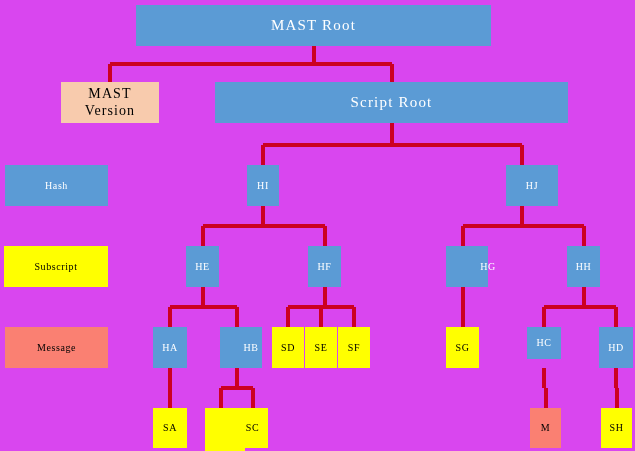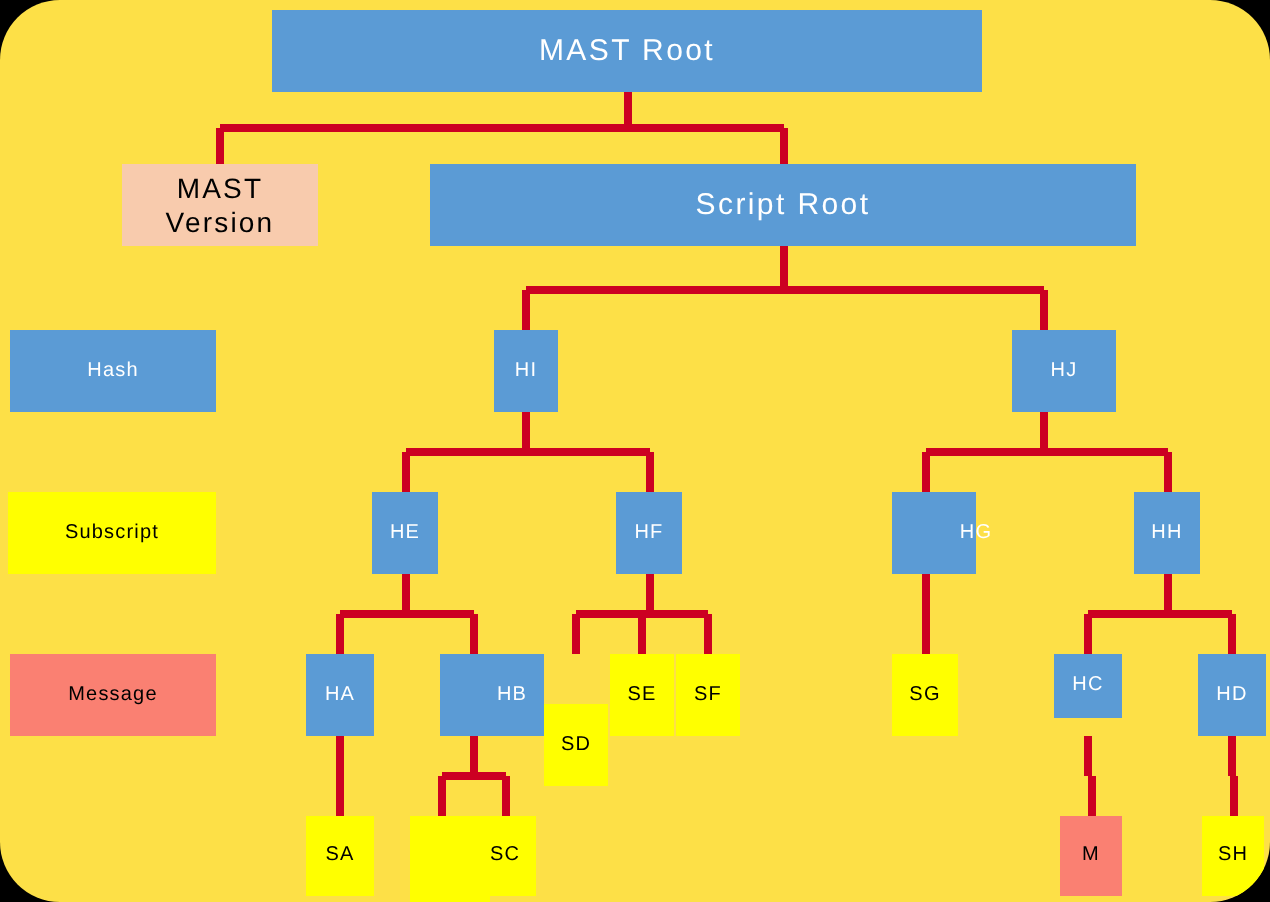--- a/index.html
+++ b/index.html
@@ -5,24 +5,23 @@
 <style>
   html, body {
     margin: 0;
     padding: 0;
     background: #000000;
   }
   #canvas {
     position: relative;
     width: 635px;
     height: 451px;
-    background: #fde047;
+    background: #d946ef;
     overflow: hidden;
-    font-family: Liberation Sans, sans-serif;
-    border-radius: 30px;
+    font-family: Liberation Serif, serif;
   }
   #edges {
     position: absolute;
     left: 0;
     top: 0;
     width: 635px;
     height: 451px;
   }
   .node {
     position: absolute;
@@ -117,22 +116,22 @@
       <div class="node version two-line" style="left: 61px; top: 82px; width: 98px; height: 41px;">MAST
 Version</div>
       <div class="node hash wide" style="left: 215px; top: 82px; width: 353px; height: 41px;">Script Root</div>
       <div class="node hash small" style="left: 247px; top: 165px; width: 32px; height: 41px;">HI</div>
       <div class="node hash small" style="left: 506px; top: 165px; width: 52px; height: 41px;">HJ</div>
       <div class="node hash small" style="left: 186px; top: 246px; width: 33px; height: 41px;">HE</div>
       <div class="node hash small" style="left: 308px; top: 246px; width: 33px; height: 41px;">HF</div>
       <div class="node hash small" style="left: 446px; top: 246px; width: 33px; height: 41px; padding-left: 42px;">HG</div>
       <div class="node hash small" style="left: 567px; top: 246px; width: 33px; height: 41px;">HH</div>
       <div class="node hash small" style="left: 153px; top: 327px; width: 34px; height: 41px;">HA</div>
-      <div class="node hash small" style="left: 220px; top: 327px; width: 52px; height: 41px; padding-left: 20px;">HB</div>
-      <div class="node subscript small" style="left: 272px; top: 327px; width: 32px; height: 41px; margin-top: 25px;">SD</div>
+      <div class="node hash small" style="left: 220px; top: 327px; width: 42px; height: 41px; padding-left: 20px;">HB</div>
+      <div class="node subscript small" style="left: 272px; top: 327px; width: 32px; height: 41px;">SD</div>
       <div class="node subscript small" style="left: 305px; top: 327px; width: 32px; height: 41px;">SE</div>
       <div class="node subscript small" style="left: 338px; top: 327px; width: 32px; height: 41px;">SF</div>
       <div class="node subscript small" style="left: 446px; top: 327px; width: 33px; height: 41px;">SG</div>
       <div class="node hash small" style="left: 527px; top: 327px; width: 34px; height: 32px;">HC</div>
       <div class="node hash small" style="left: 599px; top: 327px; width: 34px; height: 41px;">HD</div>
       <div class="node subscript small" style="left: 153px; top: 408px; width: 34px; height: 40px;">SA</div>
       <div class="node subscript small" style="left: 205px; top: 408px; width: 31px; height: 52px; padding-left: 40px;">SB</div>
       <div class="node subscript small" style="left: 237px; top: 408px; width: 31px; height: 40px; text-align: right;">SC</div>
       <div class="node message small" style="left: 530px; top: 408px; width: 31px; height: 40px;">M</div>
       <div class="node subscript small" style="left: 601px; top: 408px; width: 31px; height: 40px;">SH</div>

